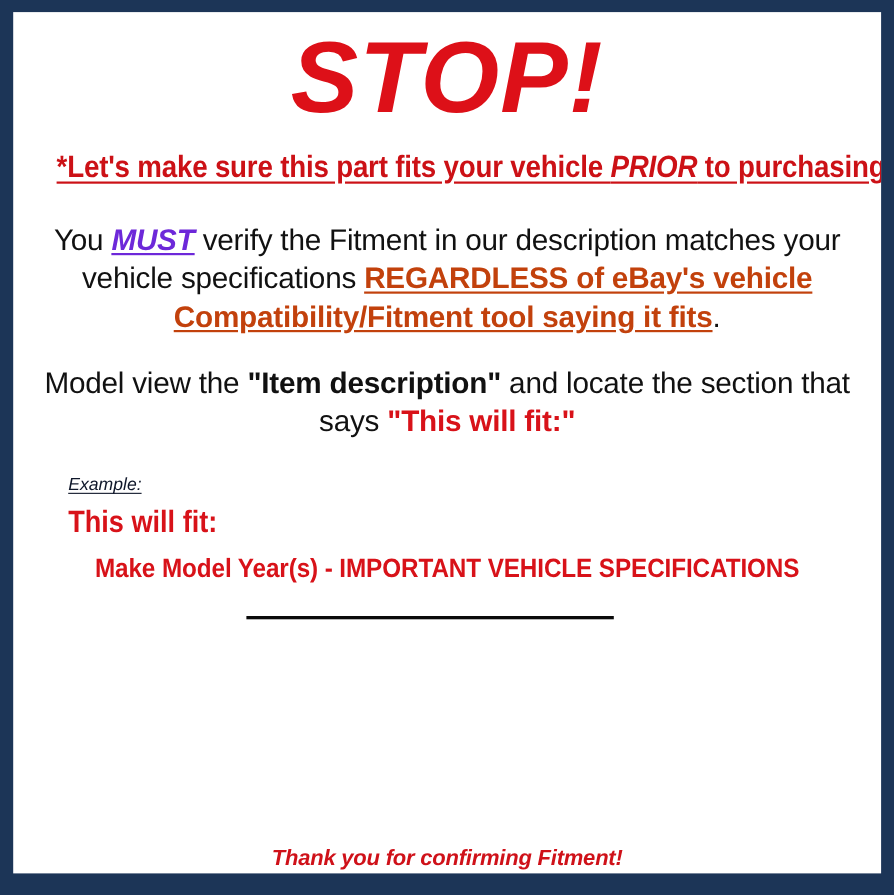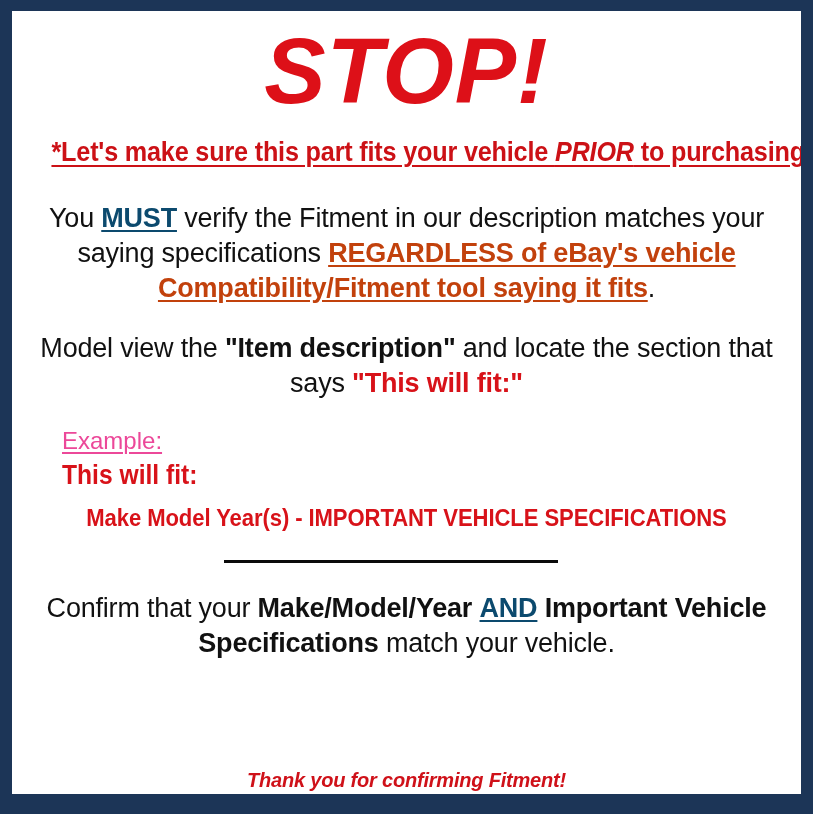--- a/index.html
+++ b/index.html
@@ -68,40 +68,42 @@
   .p-confirm { top: 580px; }
   .p-vin { top: 675px; }
 
   .red-em {
     color: #c2410c;
     font-weight: bold;
     text-decoration: underline;
     text-underline-offset: 3px;
   }
   .red-em-i {
-    color: #0c4a6e;
+    color: #6d28d9;
     font-weight: bold;
+    font-style: italic;
     text-decoration: underline;
     text-underline-offset: 3px;
   }
   .red-plain { color: #d81219; font-weight: bold; }
   .blk-b { font-weight: bold; color: #111111; }
 
   
   .example-wrap {
     position: absolute;
     top: 414px;
     left: 50px;
     right: 40px;
     text-align: left;
   }
   .example-label {
-    font-size: 24px;
+    font-size: 16px;
     line-height: 31px;
-    color: #ec4899;
+    font-style: italic;
+    color: #0f172a;
     text-decoration: underline;
     text-underline-offset: 3px;
     display: inline-block;
   }
   .example-fit {
     font-size: 28px;
     line-height: 34px;
     font-weight: bold;
     color: #d81219;
     margin-top: 2px;
@@ -148,36 +150,33 @@
 <div id="poster">
   <div id="canvas">
 
     <div class="blk stop">STOP!</div>
 
     <div class="blk subtitle">
       <span class="u">*Let's make sure this part fits your vehicle </span><span class="u it">PRIOR</span><span class="u"> to purchasing*</span>
     </div>
 
     <div class="blk para p1">
-      <span>You </span><span class="red-em-i">MUST</span><span> verify the Fitment in our description matches your saying specifications </span><span class="red-em">REGARDLESS of eBay's vehicle Compatibility/Fitment tool saying it fits</span><span>.</span>
+      <span>You </span><span class="red-em-i">MUST</span><span> verify the Fitment in our description matches your vehicle specifications </span><span class="red-em">REGARDLESS of eBay's vehicle Compatibility/Fitment tool saying it fits</span><span>.</span>
     </div>
 
     <div class="blk para p2">
       <span>Model view the </span><span class="blk-b">"Item description"</span><span> and locate the section that says </span><span class="red-plain">"This will fit:"</span>
     </div>
 
     <div class="example-wrap">
       <div class="example-label">Example:</div>
       <div class="example-fit">This will fit:</div>
     </div>
     <div class="example-spec">Make Model Year(s) - IMPORTANT VEHICLE SPECIFICATIONS</div>
 
     <div class="divider"></div>
 
-    <div class="blk para p-confirm">
-      <span>Confirm that your </span><span class="blk-b">Make/Model/Year</span><span> </span><span class="red-em-i">AND</span><span> </span><span class="blk-b">Important Vehicle Specifications</span><span> match your vehicle.</span>
-    </div>
 
 
     <div class="blk thanks">Thank you for confirming Fitment!</div>
 
   </div>
 </div>
 
 </body></html>

